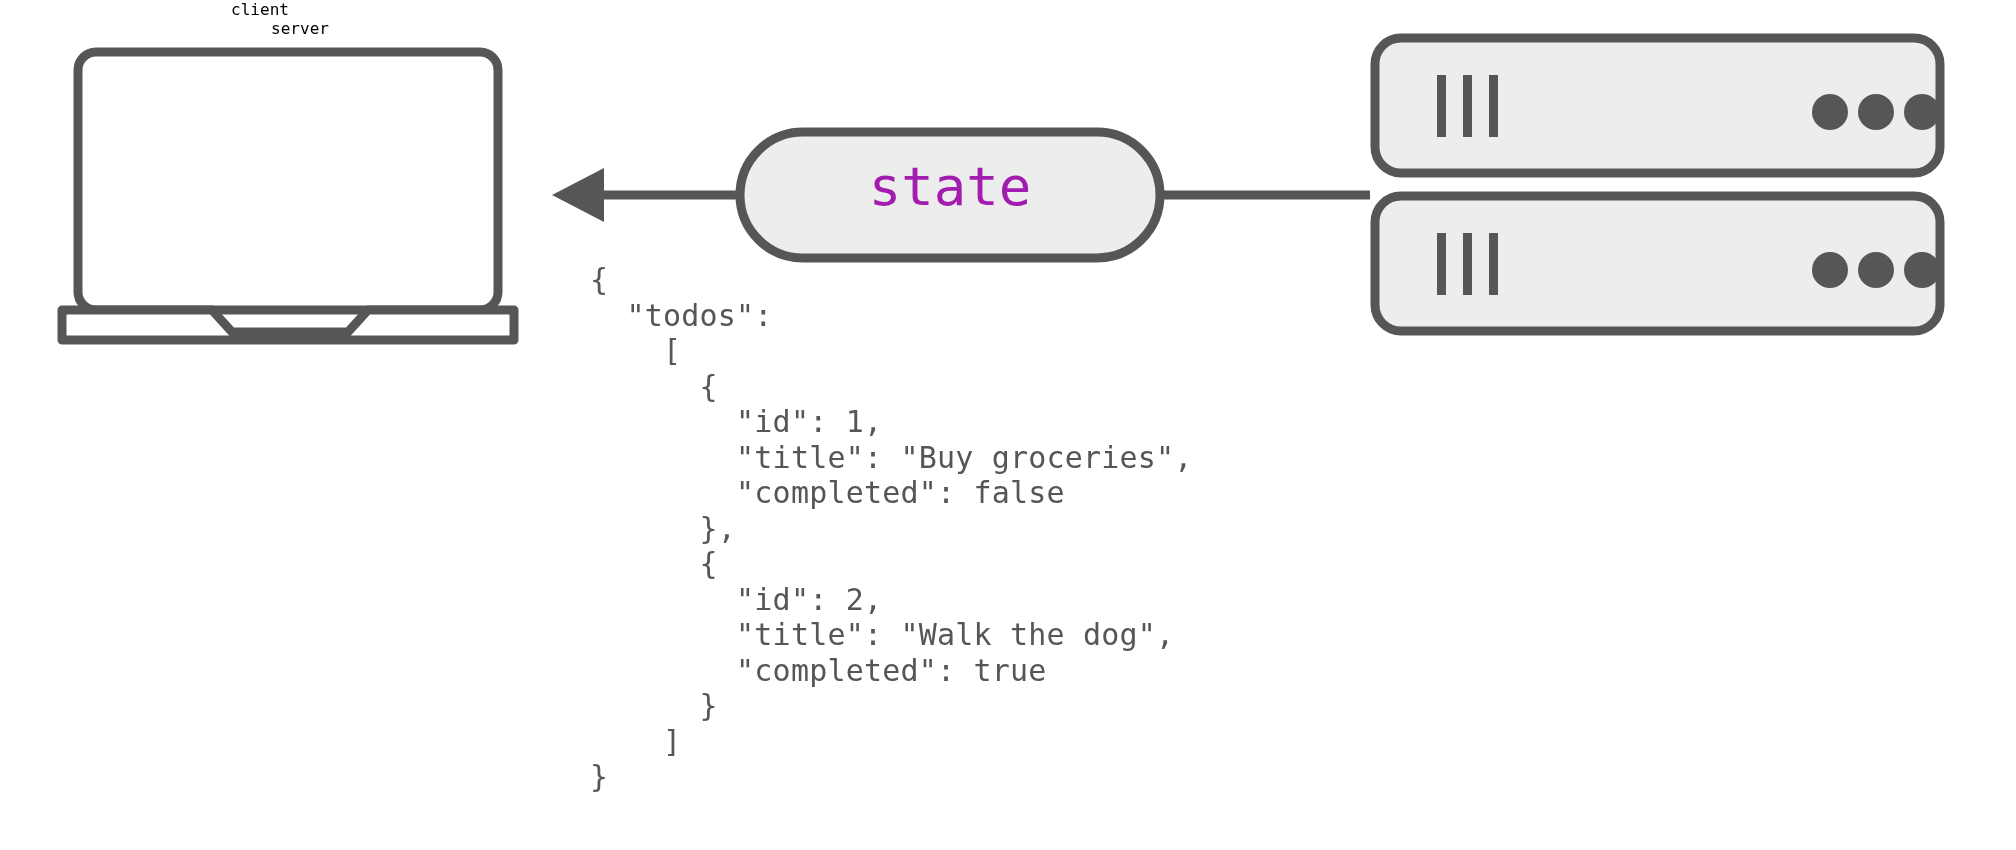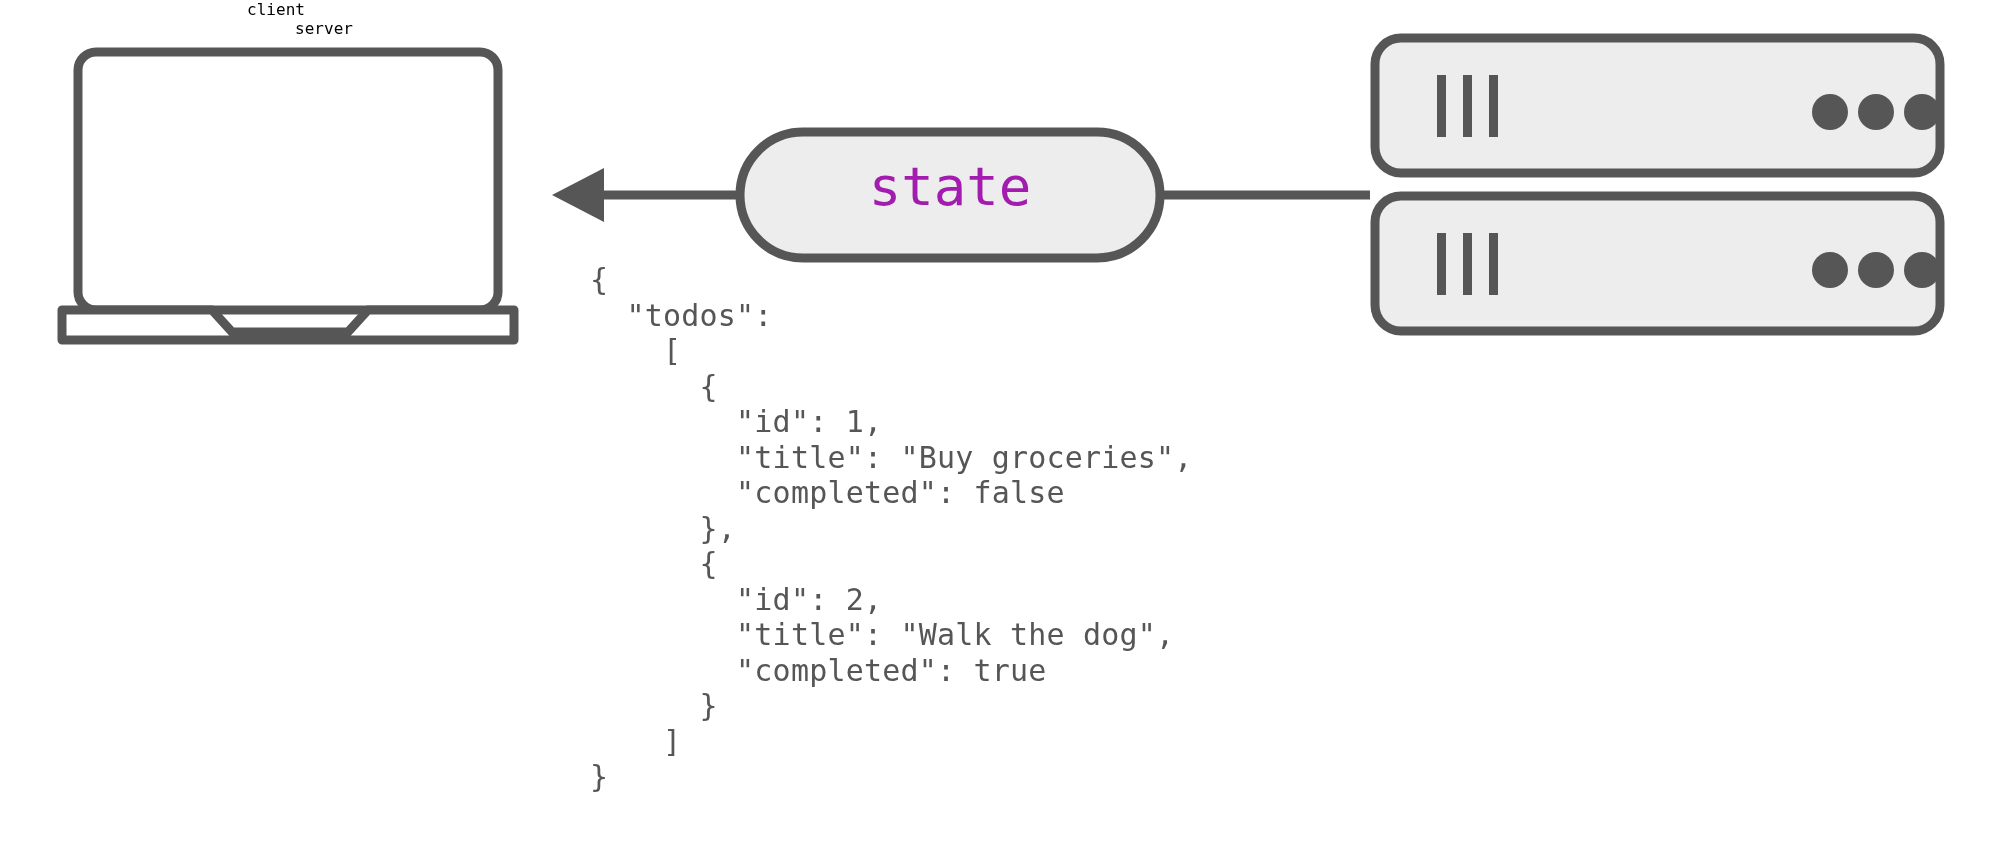--- a/index.html
+++ b/index.html
@@ -28,28 +28,26 @@
     top: 0;
     left: 0;
     width: 2016px;
     height: 850px;
   }
   #client-label {
     left: 0px;
     top: 380px;
     width: 520px;
     text-align: center;
-    padding-left: 16px;
   }
   #server-label {
     left: 1370px;
     top: 380px;
     width: 600px;
     text-align: center;
-    padding-left: 24px;
   }
 
   
   #state-pill-label {
     position: absolute;
     left: 740px;
     top: 160px;
     width: 420px;
     text-align: center;
     font-family: "DejaVu Sans Mono", "Liberation Mono", monospace;

